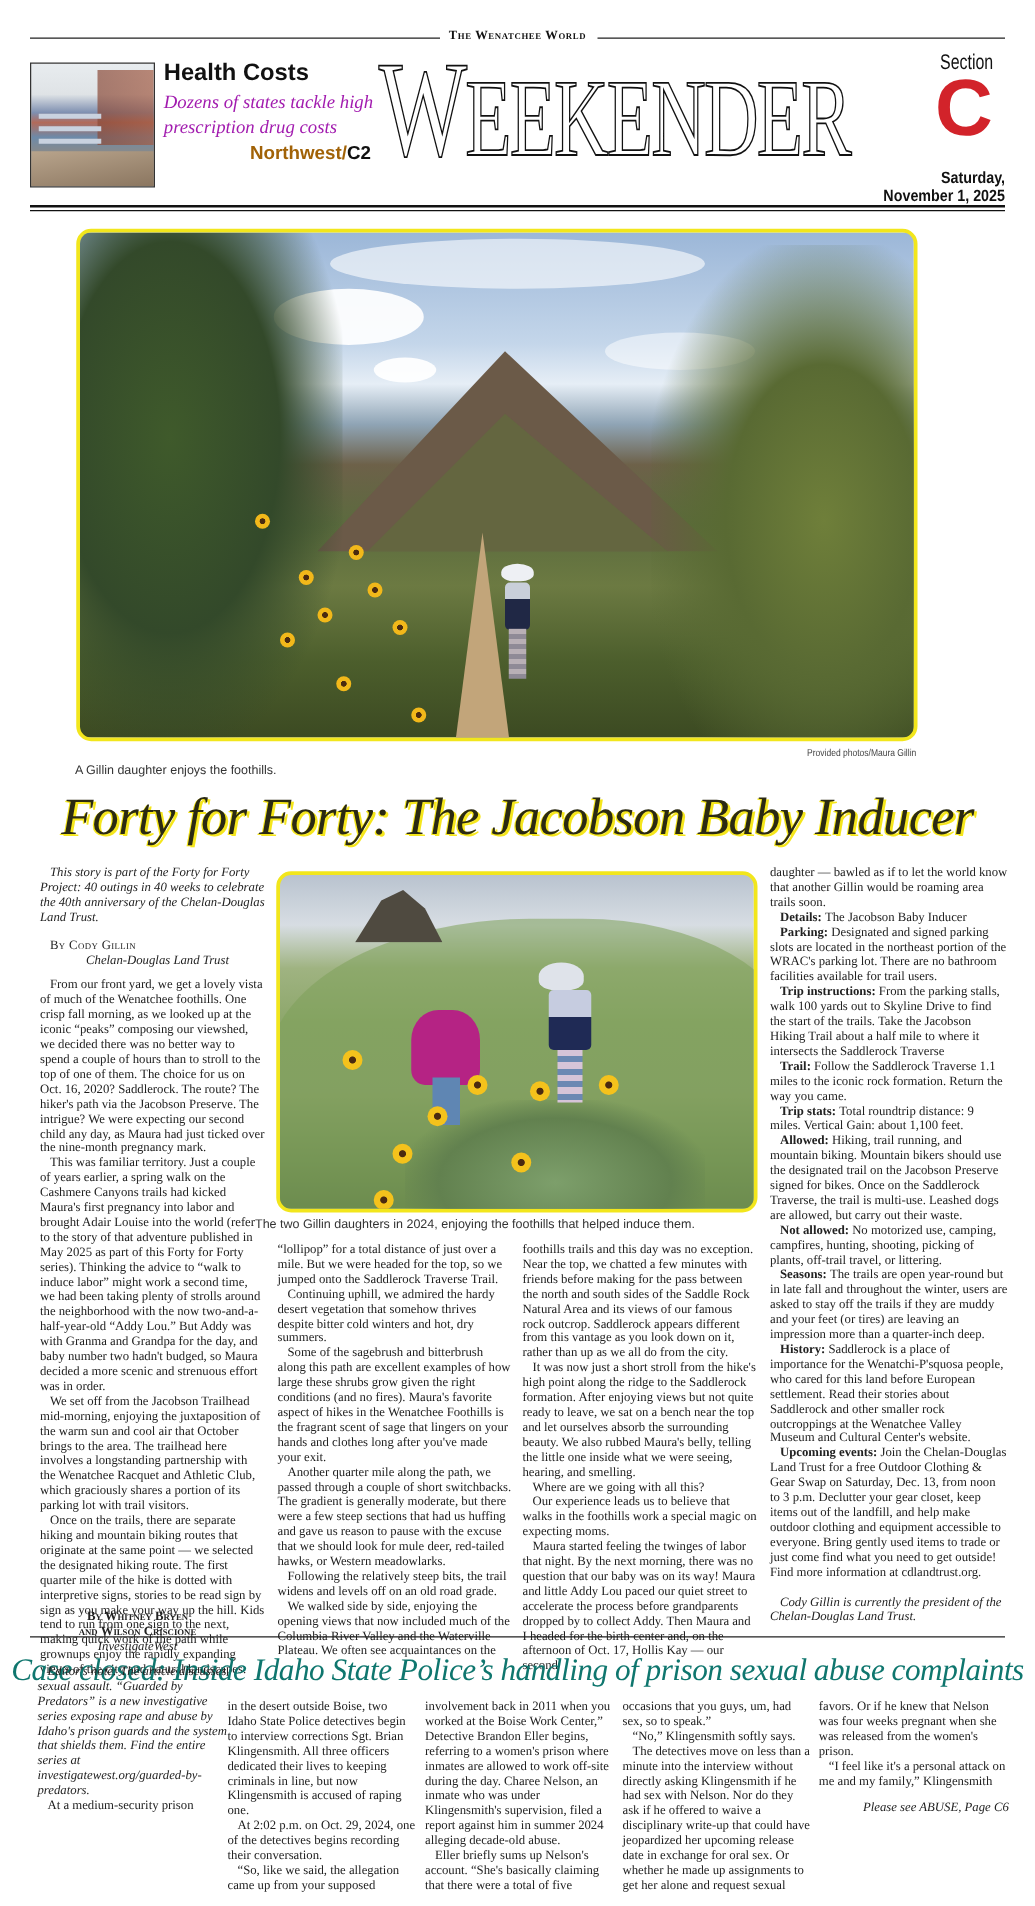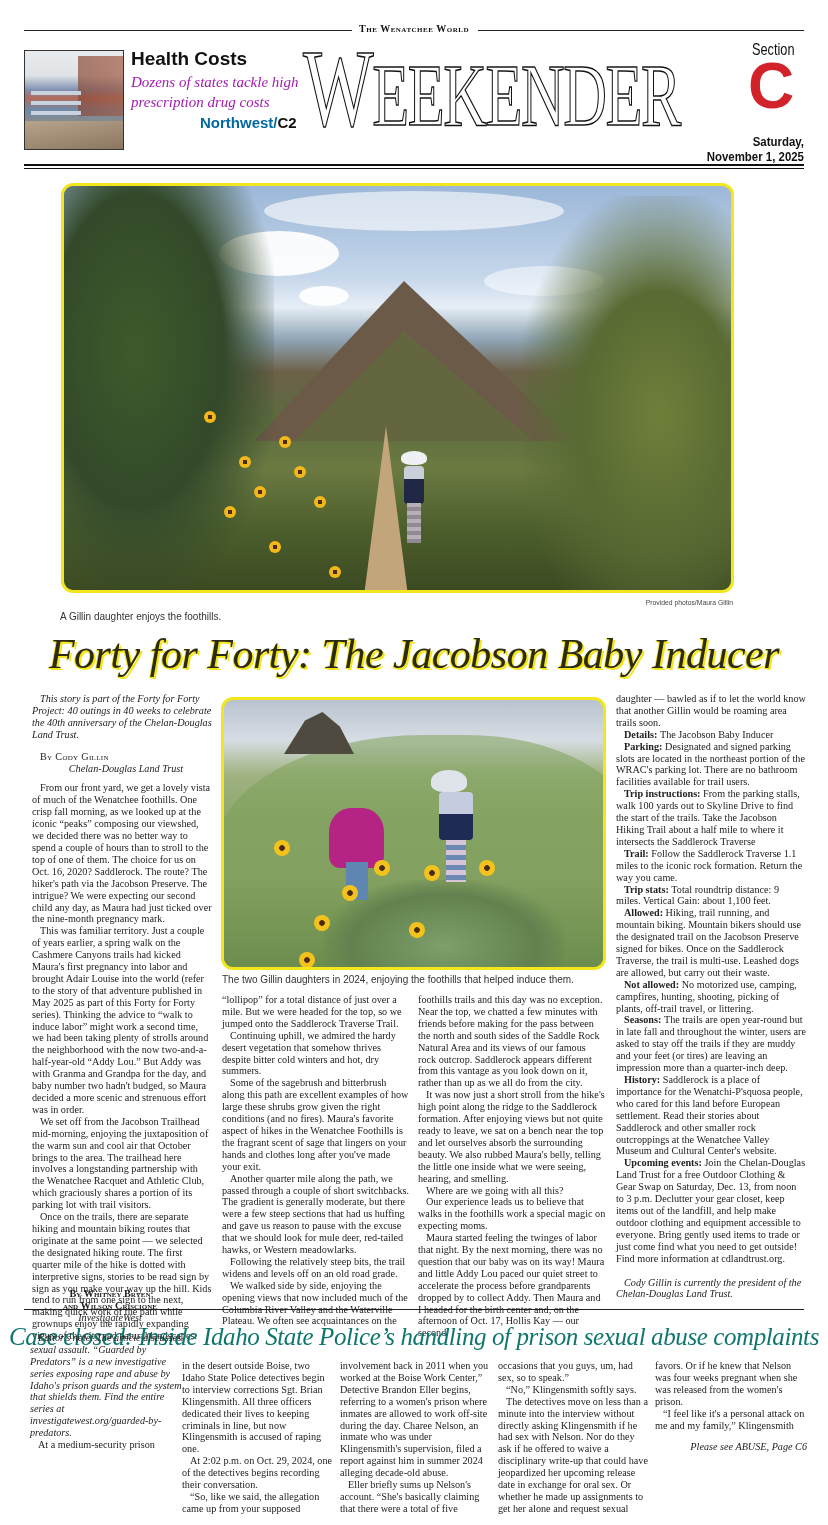--- a/index.html
+++ b/index.html
@@ -11,21 +11,21 @@
   .rule-top-r { position: absolute; left: 478px; top: 30px; width: 326px; height: 1px; background: #222; }
   .paper-name { position: absolute; left: 352px; top: 23px; width: 124px; text-align: center; font-family: "Liberation Serif", serif; font-weight: bold; font-size: 10px; font-variant: small-caps; letter-spacing: 0.5px; color: #111; background: #fff; }
   .teaser-thumb { position: absolute; left: 24px; top: 50px; width: 100px; height: 100px; border: 1px solid #333;
     background: linear-gradient(180deg, #e8ecef 0%, #dfe3e6 25%, #7e8fb0 40%, #b26a5a 48%, #6d8aa9 60%, #9a8a77 80%, #8c7b66 100%); overflow: hidden; }
   .teaser-thumb .shelf { position: absolute; left: 6px; width: 50px; height: 4px; background: #c9d2df; }
   .teaser-thumb .wall { position: absolute; right: 0; top: 5px; width: 45px; height: 60px; background: linear-gradient(90deg,#8a4a38,#a35c44); opacity: .7; }
   .teaser-thumb .floor { position: absolute; left: 0; bottom: 0; width: 100%; height: 28px; background: linear-gradient(170deg,#b8a48c,#8b7660); }
   .teaser-title { position: absolute; left: 131px; top: 48px; font-family: "Liberation Sans", sans-serif; font-weight: bold; font-size: 19px; color: #111; }
   .teaser-deck { position: absolute; left: 131px; top: 72px; width: 170px; font-family: "Liberation Serif", serif; font-style: italic; font-size: 15px; line-height: 20px; color: #a21caf; }
   .teaser-jump { position: absolute; left: 200px; top: 114px; font-family: "Liberation Sans", sans-serif; font-weight: bold; font-size: 15px; }
-  .teaser-jump .sec { color: #0369a1; }
+  .teaser-jump .sec { color: #a16207; }
   .teaser-jump .pg { color: #111; }
 
   .weekender { position: absolute; left: 303px; top: 36px; width: 300px; height: 100px; font-family: "Liberation Serif", serif; font-size: 84px; line-height: 100px; letter-spacing: -2px; color: #fff;
     -webkit-text-stroke: 1.4px #111; text-align: left; transform: scaleX(0.72) scaleY(1.05); transform-origin: left top; white-space: nowrap; }
   .weekender .big { font-size: 104px; }
 
   .section-label { position: absolute; left: 752px; top: 40px; font-family: "Liberation Sans", sans-serif; font-size: 17px; color: #111; transform: scaleX(0.75); transform-origin: left top; }
   .section-letter { position: absolute; left: 748px; top: 54px; font-family: "Liberation Sans", sans-serif; font-weight: bold; font-size: 64px; line-height: 64px; color: #d2232a; }
   .issue-date { position: absolute; left: 680px; top: 134px; width: 124px; text-align: right; font-family: "Liberation Sans", sans-serif; font-weight: bold; font-size: 13px; color: #111; transform: scaleX(0.88); transform-origin: right top; }
   .rule-double { position: absolute; left: 24px; top: 164px; width: 780px; height: 5px; border-top: 2px solid #111; border-bottom: 1px solid #111; }
@@ -65,21 +65,21 @@
   .photo2 .rock { position: absolute; left: 60px; top: 12px; width: 70px; height: 42px; background: #4f4a40; clip-path: polygon(0 100%, 30% 20%, 55% 0, 80% 35%, 100% 100%); }
   .photo2 .hill { position: absolute; left: -10px; top: 35px; width: 420px; height: 240px; background: #7ea05a; border-radius: 50% 40% 0 0; opacity: .55; }
   .photo2 .kid1 { position: absolute; left: 105px; top: 108px; width: 55px; height: 60px; background: #b52384; border-radius: 40% 40% 20% 20%; }
   .photo2 .kid1-legs { position: absolute; left: 122px; top: 162px; width: 22px; height: 38px; background: #5f86b3; }
   .photo2 .kid2-hat { position: absolute; left: 207px; top: 70px; width: 36px; height: 22px; border-radius: 50% 50% 35% 35%; background: #dfe3ea; }
   .photo2 .kid2-body { position: absolute; left: 215px; top: 92px; width: 34px; height: 48px; background: linear-gradient(180deg,#c6cce0 0 45%,#1f2a55 45%); border-radius: 4px; }
   .photo2 .kid2-legs { position: absolute; left: 222px; top: 140px; width: 20px; height: 42px; background: repeating-linear-gradient(180deg,#d6c4d8 0 5px,#6b88b3 5px 10px); }
   .photo2 .leaves { position: absolute; left: 100px; top: 180px; width: 240px; height: 110px; background: radial-gradient(ellipse at 50% 60%, #7d9f6b 0%, #62814f 55%, rgba(90,120,70,0) 75%); }
   .photo2 .flower { position: absolute; width: 16px; height: 16px; border-radius: 50%; background: radial-gradient(circle,#4a2a10 0 22%,#f4c21c 28%); }
 
-  .photo2-caption { position: absolute; left: 222px; top: 974px; font-family: "Liberation Sans", sans-serif; font-size: 10px; color: #333; }
+  .photo2-caption { position: absolute; left: 204px; top: 974px; font-family: "Liberation Sans", sans-serif; font-size: 10px; color: #333; }
 
   .rule-mid { position: absolute; left: 24px; top: 1309px; width: 780px; height: 1px; background: #222; }
 
   
   .headline2 { position: absolute; left: 0; top: 1322px; width: 828px; text-align: center; font-family: "Liberation Serif", serif; font-style: italic; font-size: 25px; line-height: 30px; color: #0f766e; letter-spacing: -0.4px; }
   .byline2 { text-align: center; font-variant: small-caps; font-weight: bold; line-height: 12px; text-indent: 0; }
   .jump { text-align: right; font-style: italic; margin-top: 10px; text-indent: 0; }
 </style>
 </head>
 <body>

